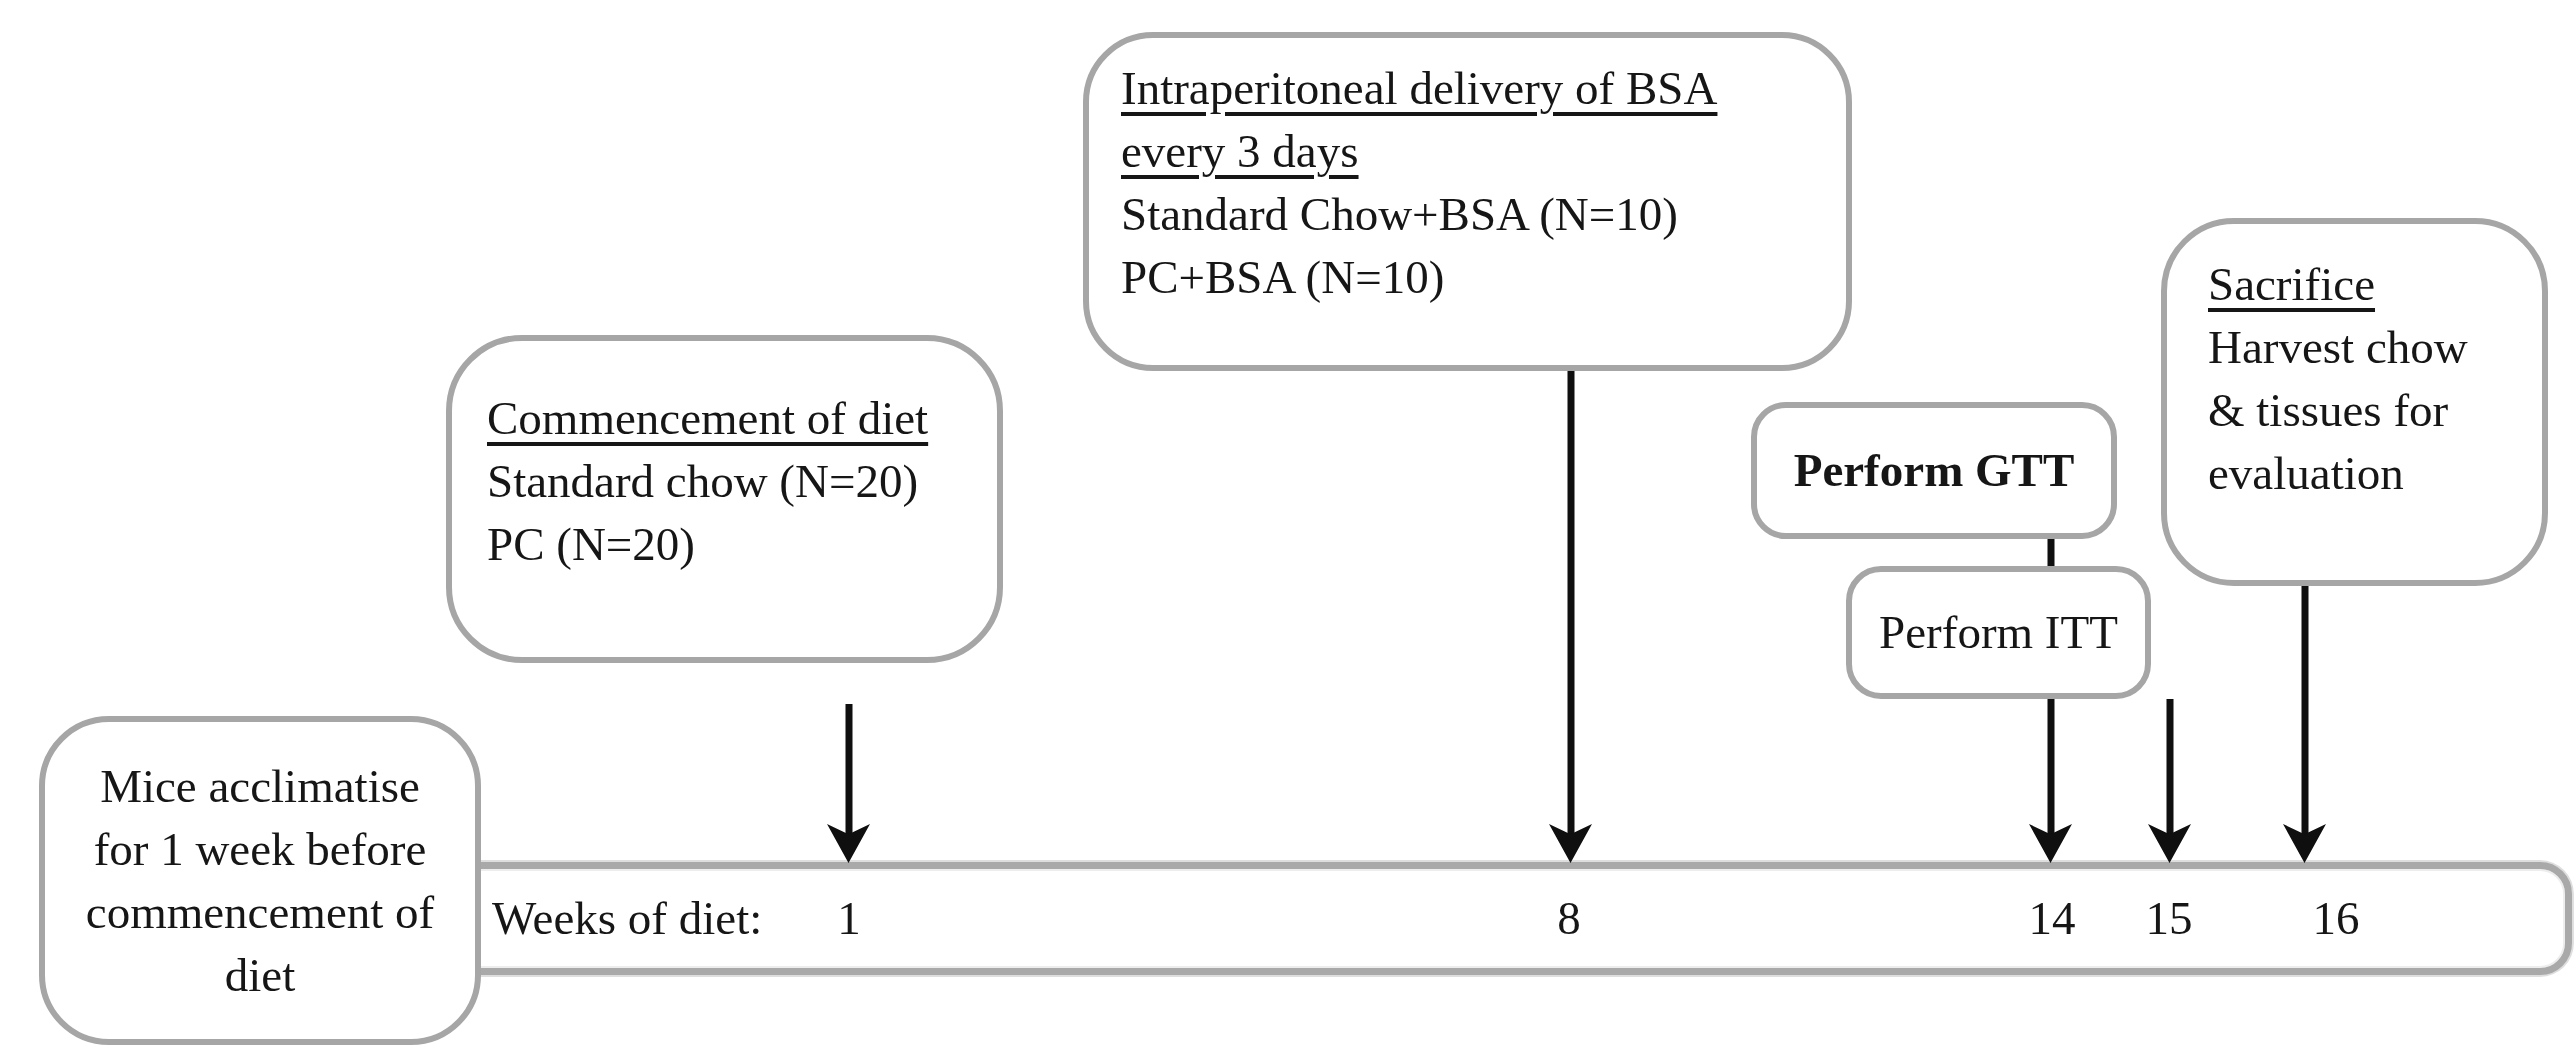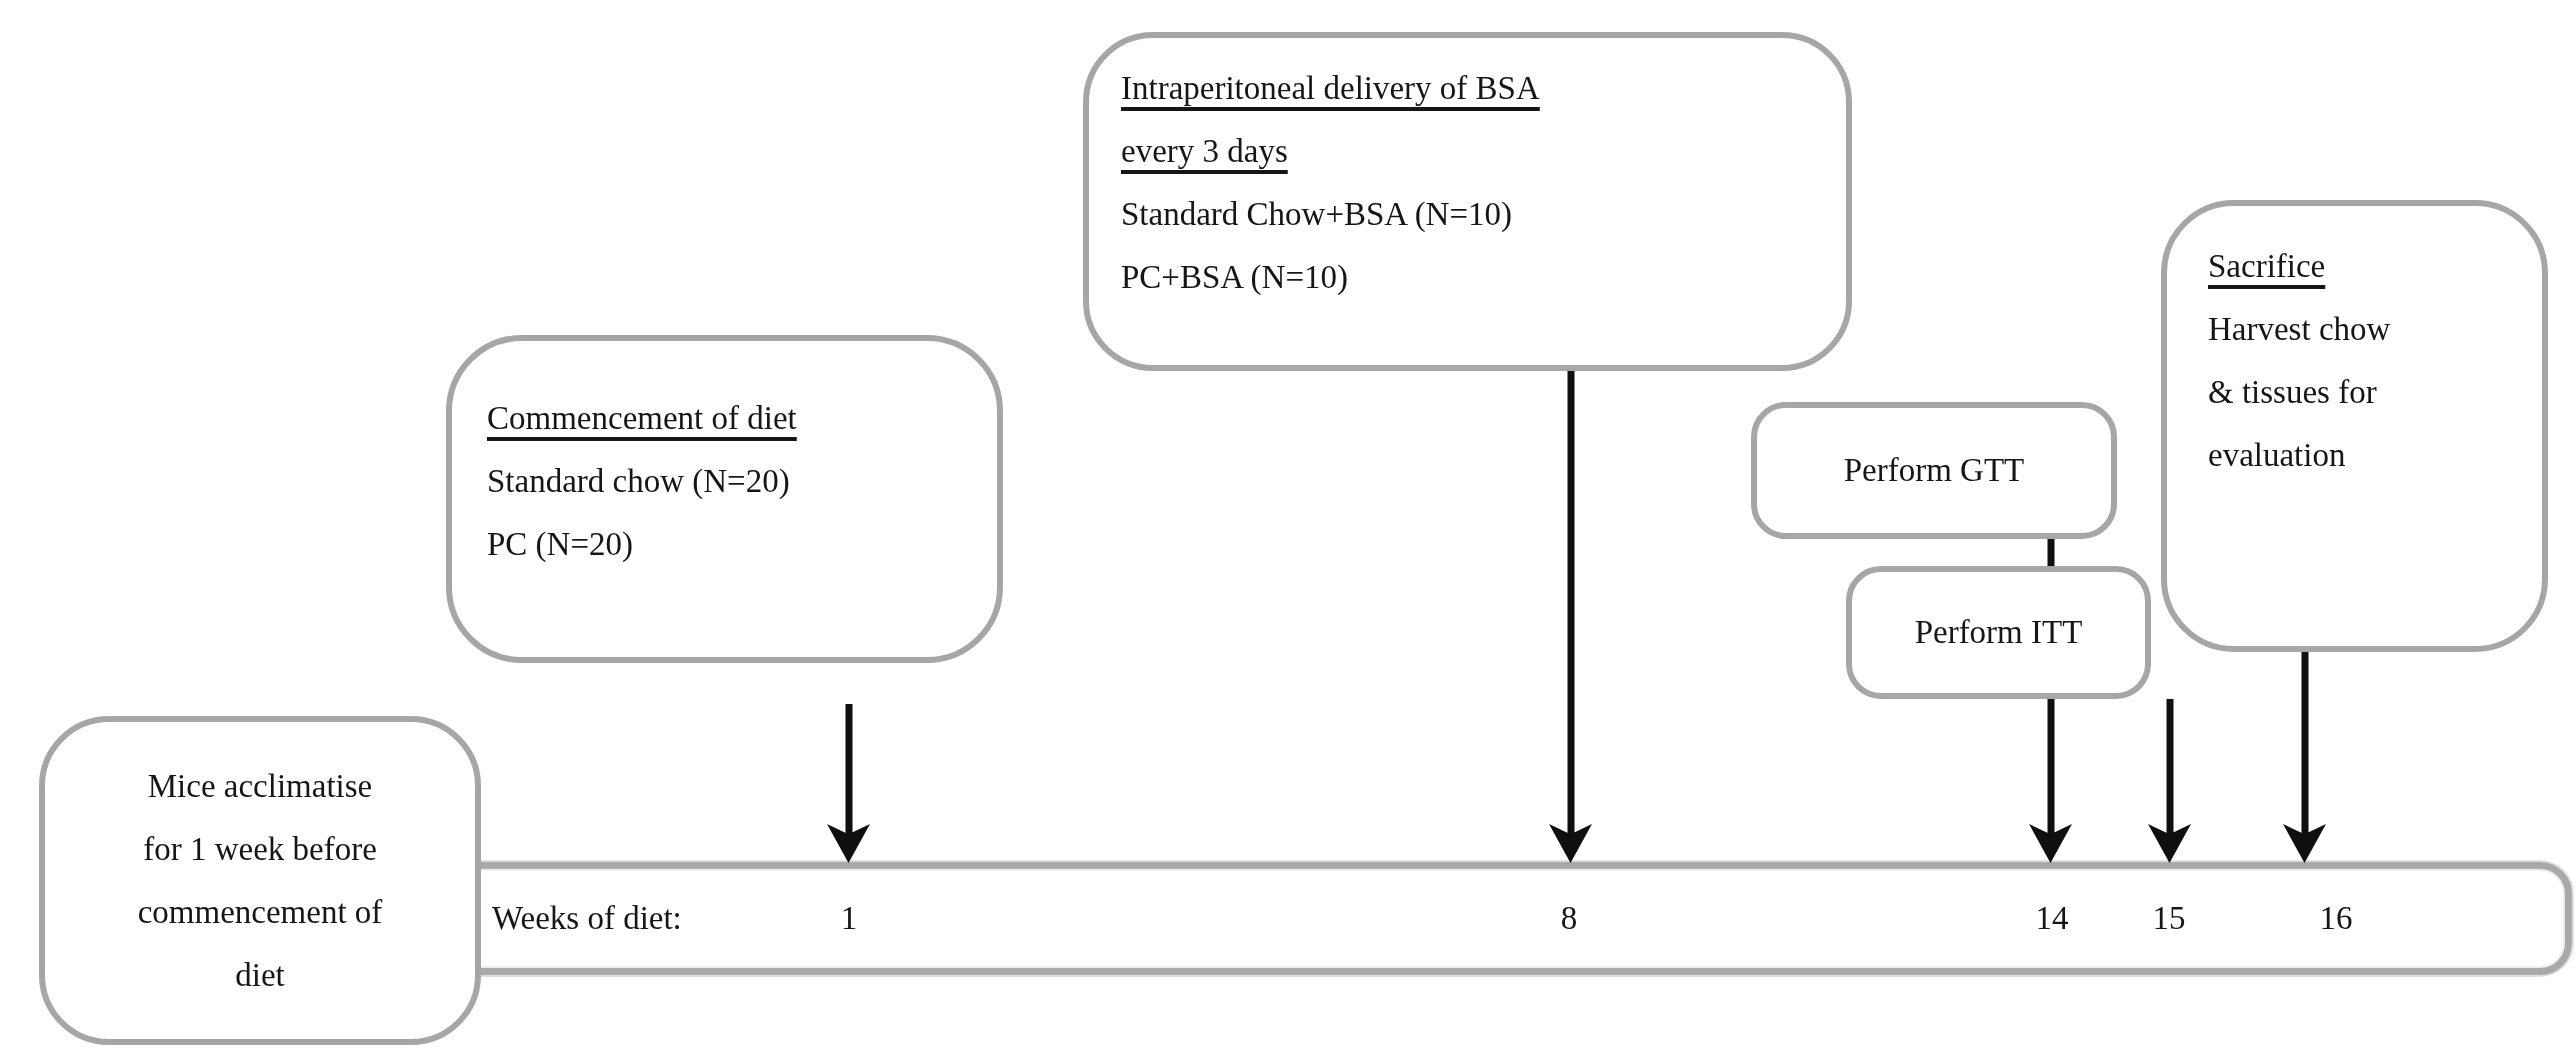--- a/index.html
+++ b/index.html
@@ -3,32 +3,32 @@
 <meta charset="utf-8">
 <style>
   html,body{margin:0;padding:0;background:#ffffff;}
   body{width:2576px;height:1059px;overflow:hidden;
        font-family:"Liberation Serif","DejaVu Serif",serif;color:#161616;}
   #canvas{position:relative;width:2576px;height:1059px;background:#ffffff;overflow:hidden;}
 
   
   .rbox{position:absolute;background:#ffffff;border:6.3px solid #a6a6a6;
         box-sizing:border-box;z-index:3;}
-  .txt{font-size:33px;line-height:63px;white-space:nowrap;}
+  .txt{font-size:47px;line-height:63px;white-space:nowrap;}
   .u{text-decoration:underline;text-decoration-thickness:3.8px;text-underline-offset:8.2px;}
 
   #box-bsa{left:1083px;top:32px;width:769px;height:339px;border-radius:70px;
            padding:19px 0 0 32px;}
   #box-commencement{left:446px;top:335px;width:557px;height:328px;border-radius:76px;
            padding:46px 0 0 35px;}
   #box-gtt{left:1751px;top:402px;width:366px;height:137px;border-radius:35px;
-           display:flex;align-items:center;justify-content:center;}
+           display:flex;align-items:center;justify-content:center;font-weight:bold;}
   #box-itt{left:1846px;top:566px;width:305px;height:133px;border-radius:35px;
            display:flex;align-items:center;justify-content:center;z-index:4;}
-  #box-sacrifice{left:2161px;top:200px;width:387px;height:452px;border-radius:73px;
+  #box-sacrifice{left:2161px;top:218px;width:387px;height:368px;border-radius:73px;
            padding:28.5px 0 0 41px;}
   #box-mice{left:39px;top:716px;width:442px;height:329px;border-radius:70px;
            display:flex;flex-direction:column;justify-content:center;text-align:center;z-index:3;}
 
   
   #timeline-bar{position:absolute;left:443px;top:862px;width:2129px;height:113px;
         border:7.6px solid #a9a9a9;border-radius:32px;box-sizing:border-box;background:#ffffff;
         z-index:1;box-shadow:0 0 0 1.9px #dedede, inset 0 0 0 1.9px #ededed;}
   .bar-inner{position:absolute;left:0;top:0;width:100%;height:100%;}
   .bar-label{position:absolute;left:42px;top:0;height:100%;display:flex;align-items:center;}

